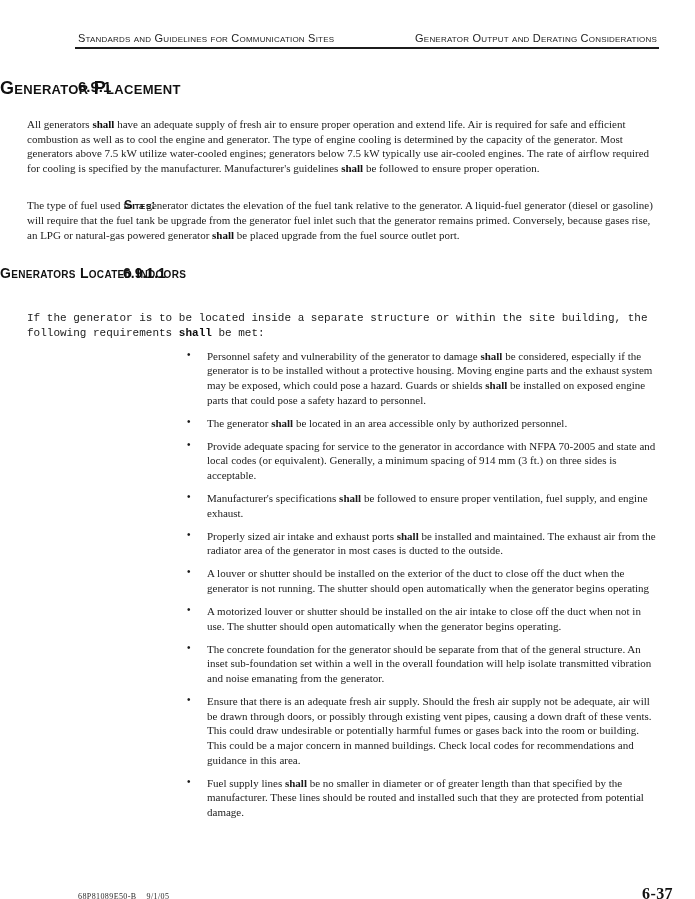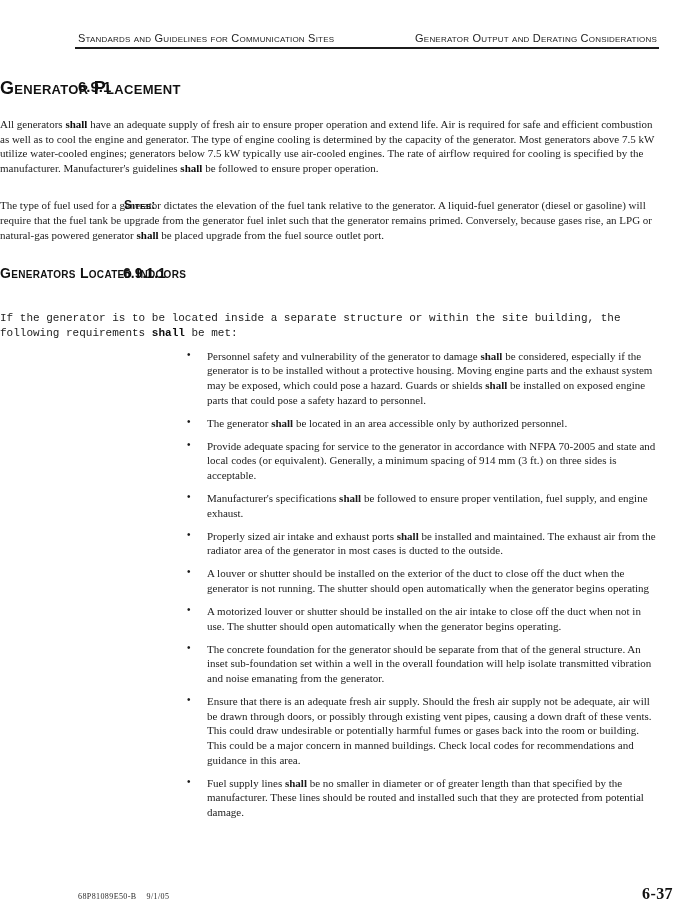--- a/index.html
+++ b/index.html
@@ -78,20 +78,21 @@
     font-weight: bold;
     font-size: 14px;
     letter-spacing: 0.3px;
     color: #111;
   }
   p.body-text {
     margin: 0;
     font-size: 11px;
     line-height: 14.6px;
     text-align: left;
+    padding-left: 27px;
   }
   p.body-text b { color: #0d0d0d; }
 
   .mt-h1     { margin-top: 4px; }
   .mt-para   { margin-top: 18px; }
   .mt-note   { margin-top: 23px; }
   .mt-h2     { margin-top: 23px; }
   .mt-intro  { margin-top: 30px; font-family: Liberation Mono, monospace; }
   .mt-bullets{ margin-top: 11px; }
 

